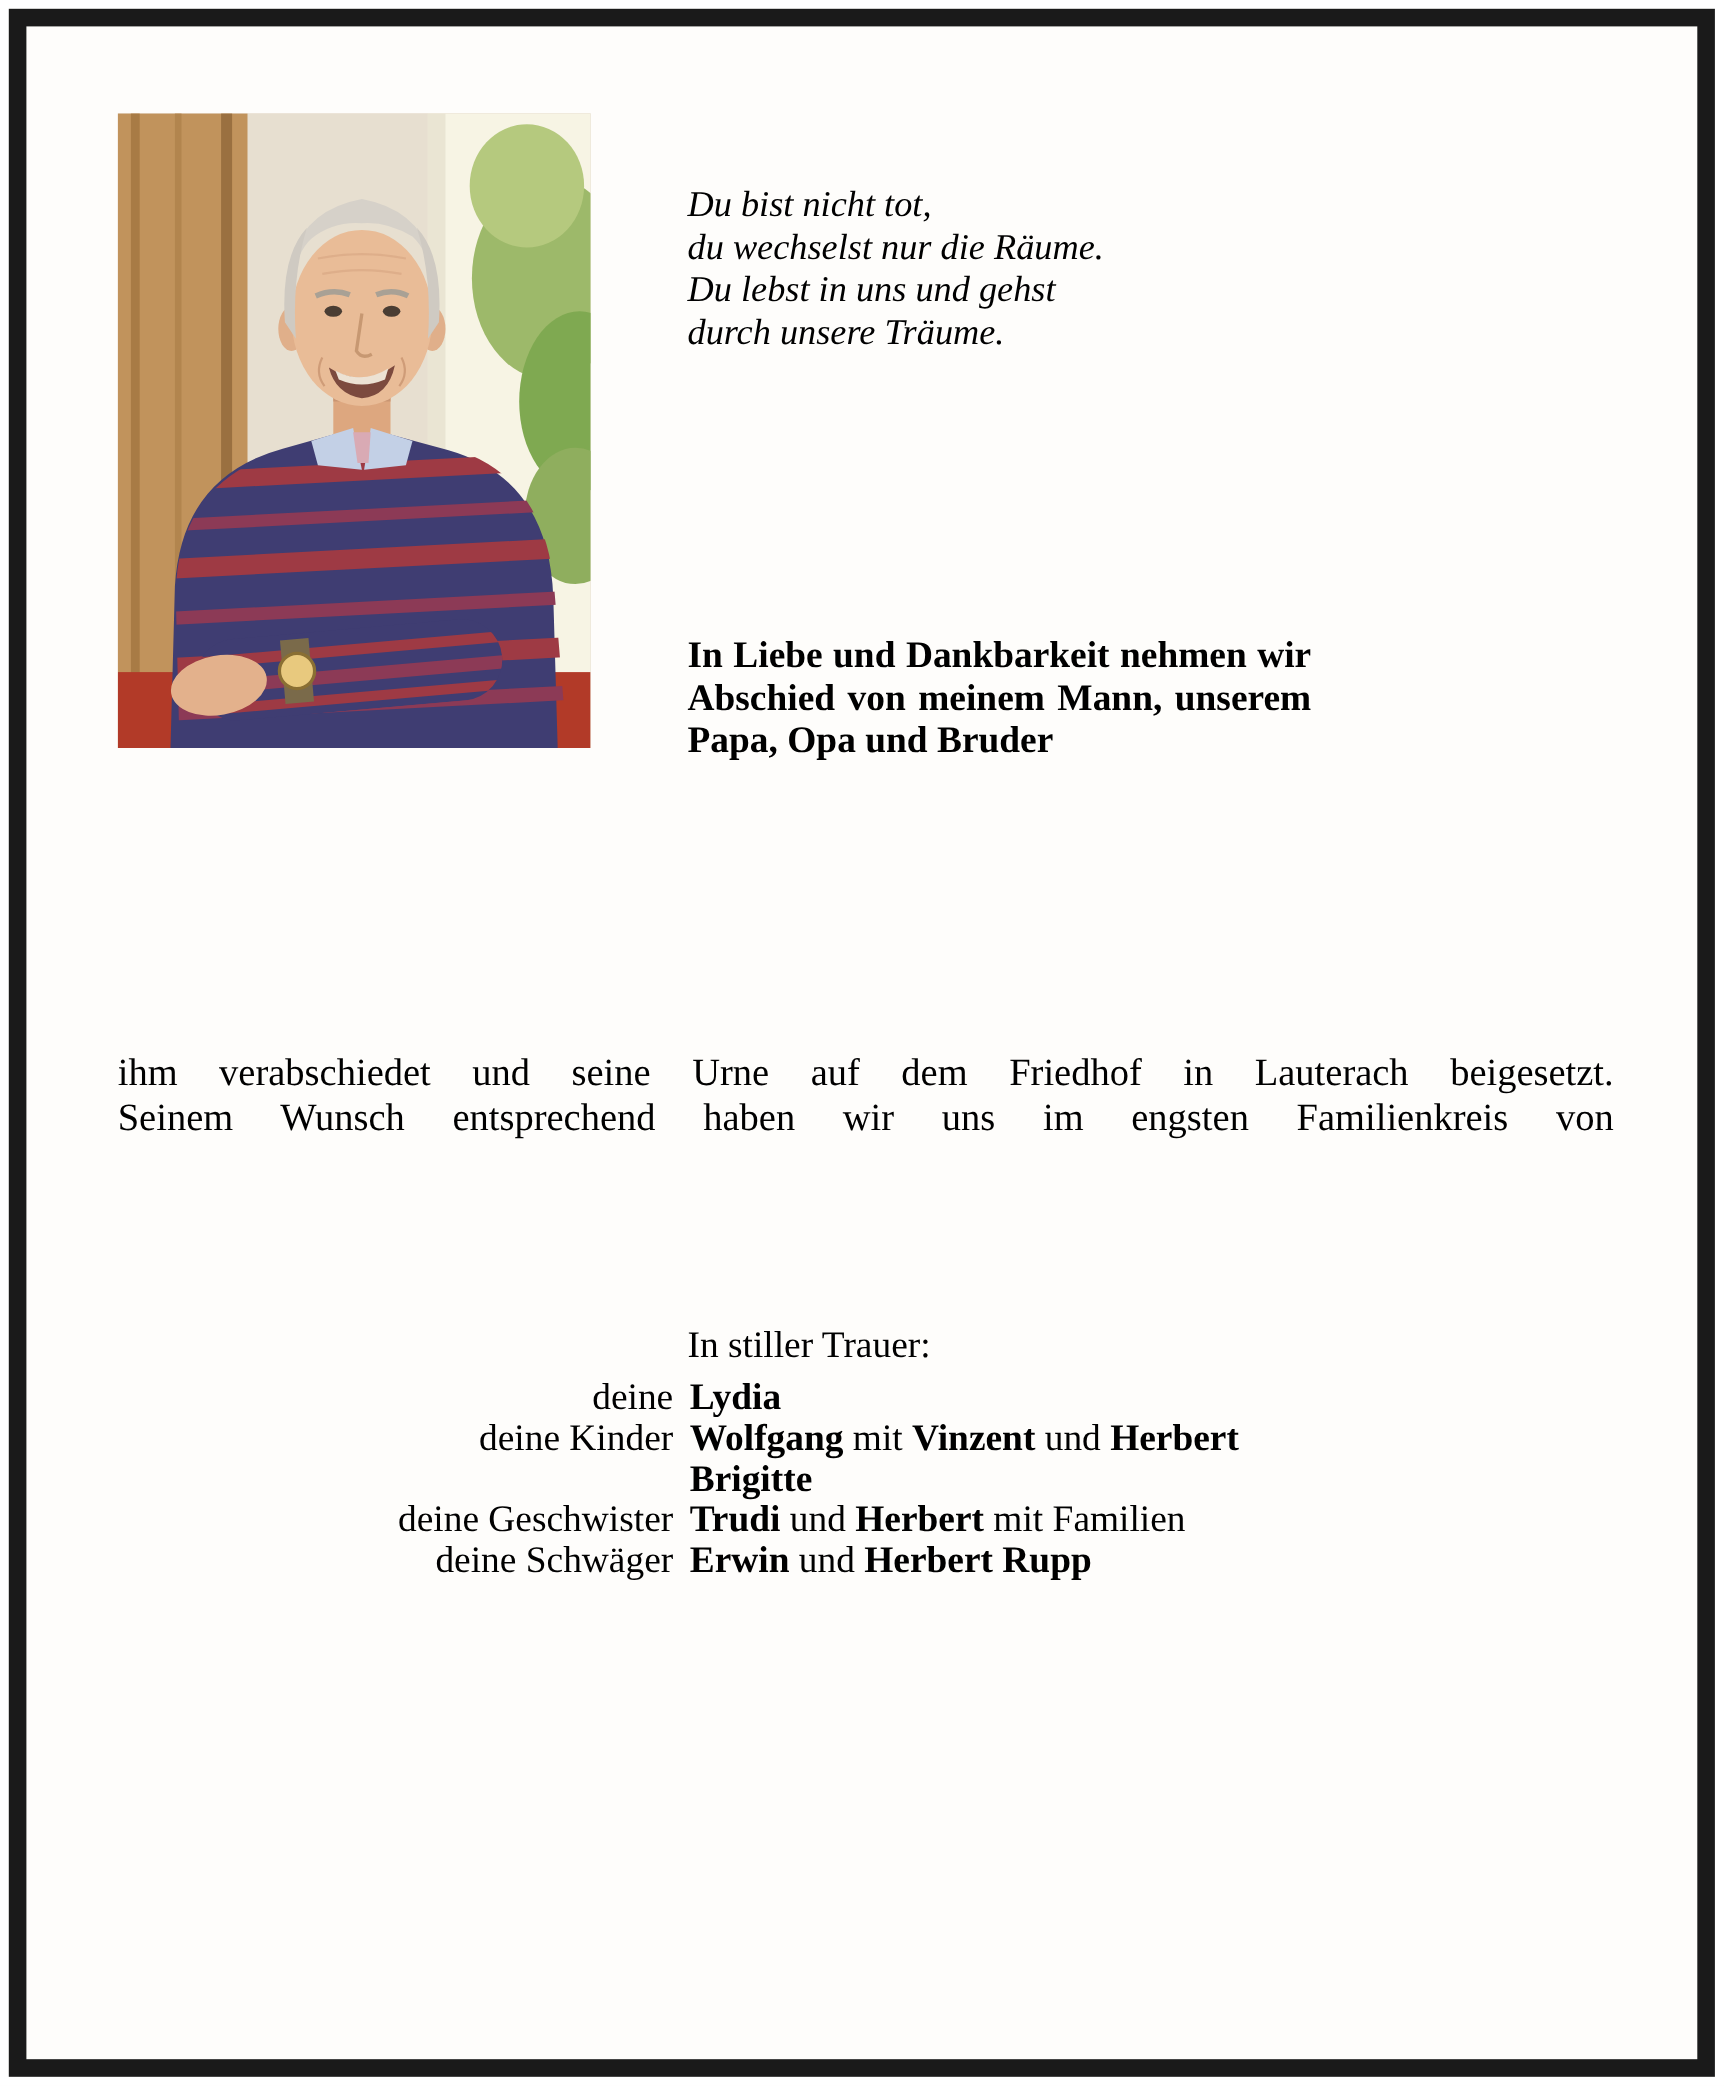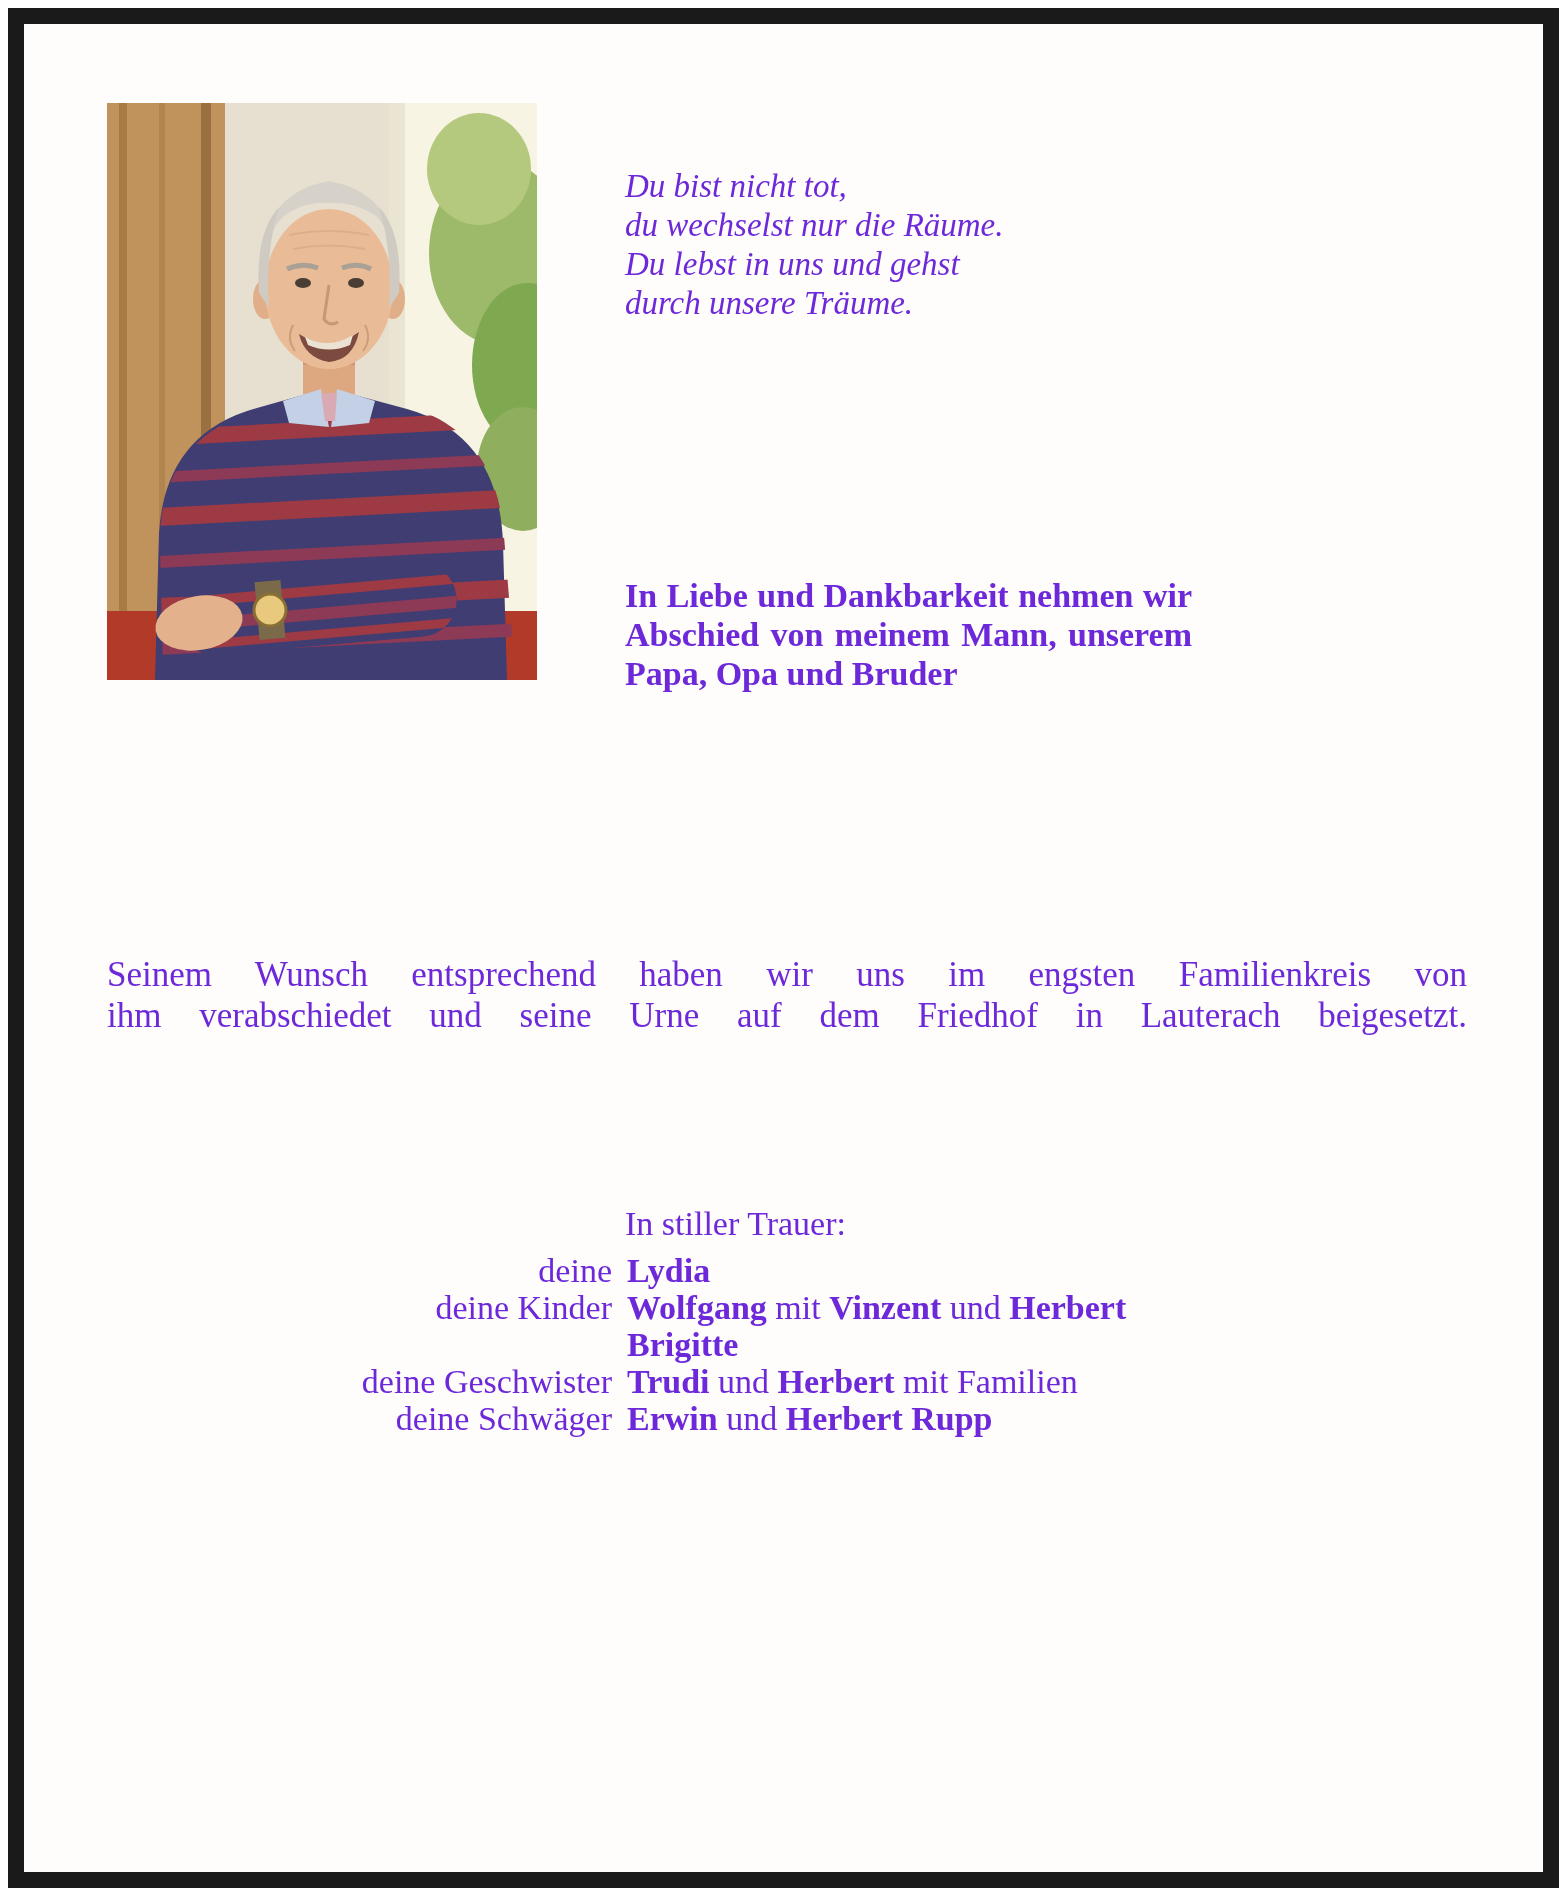--- a/index.html
+++ b/index.html
@@ -1,20 +1,20 @@
 <!DOCTYPE html>
 <html><head>
 <meta charset="utf-8">
 <style>
   html,body{margin:0;padding:0;background:#ffffff;}
   .outer{width:1567px;height:1896px;background:#ffffff;padding:8px;box-sizing:border-box;}
   .page{
     position:relative;width:100%;height:100%;box-sizing:border-box;
     border:16px solid #1a1a1a;background:#fefdfb;
-    font-family:"Liberation Serif", serif;color:#6d28d9;overflow:hidden;
+    font-family:"Liberation Serif", serif;color:#000000;overflow:hidden;
   }
   .photo{position:absolute;left:83px;top:79px;width:430px;height:577px;overflow:hidden;background:#e7dfd0;}
   .poem{position:absolute;left:601px;top:143px;font-style:italic;font-size:33px;line-height:39px;}
   .intro{position:absolute;left:601px;top:552px;width:567px;font-size:34px;line-height:39px;font-weight:bold;}
   .jline{text-align:justify;text-align-last:justify;}
   .lline{text-align:left;}
   .name-block{position:absolute;left:0;top:718px;width:1256px;text-align:center;}
   .deceased-name{font-size:98px;line-height:1.08;letter-spacing:1px;}
   .dates{margin-top:12px;font-size:37px;font-weight:700;letter-spacing:.5px;}
   .sym{font-size:.68em;vertical-align:.42em;}
@@ -130,22 +130,22 @@
     </div>
 
     <div class="intro">
       <div class="jline">In Liebe und Dankbarkeit nehmen wir</div>
       <div class="jline">Abschied von meinem Mann, unserem</div>
       <div class="lline">Papa, Opa und Bruder</div>
     </div>
 
 
     <div class="announcement">
+      <div class="jline">ihm verabschiedet und seine Urne auf dem Friedhof in Lauterach beigesetzt.</div>
       <div class="jline">Seinem Wunsch entsprechend haben wir uns im engsten Familienkreis von</div>
-      <div class="jline">ihm verabschiedet und seine Urne auf dem Friedhof in Lauterach beigesetzt.</div>
     </div>
 
 
     <div class="trauer-heading">In stiller Trauer:</div>
 
     <div class="mourners">
 
       <div class="m-label">deine</div>
       <div class="m-names"><span class="bold">Lydia</span></div>
 

